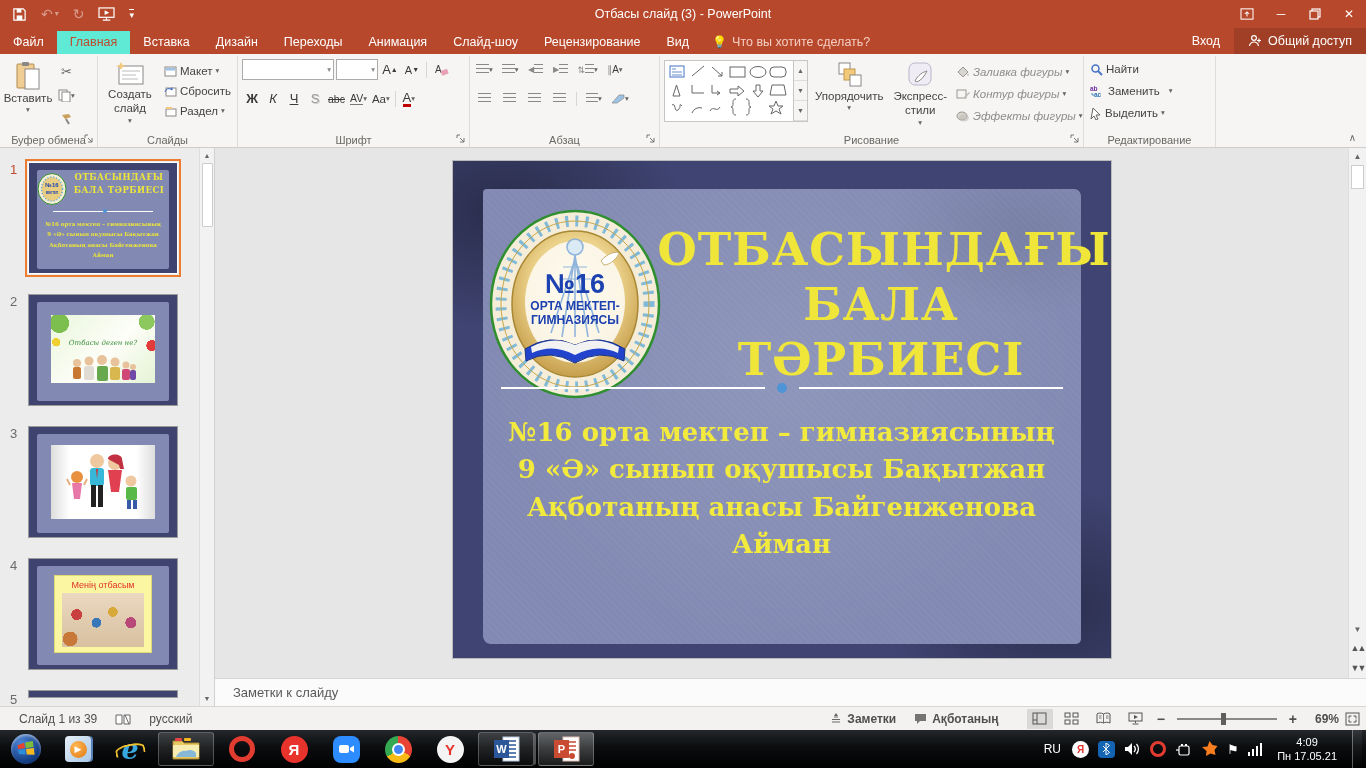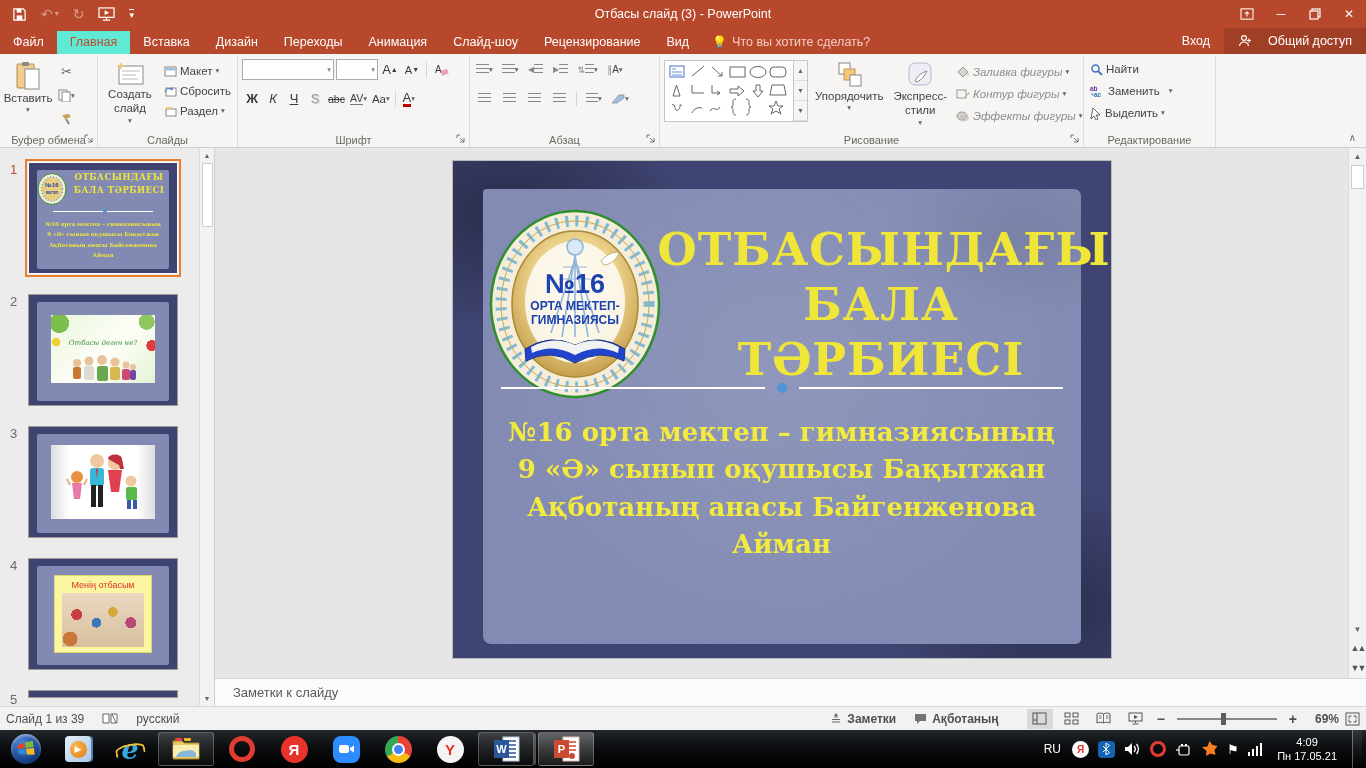--- a/index.html
+++ b/index.html
@@ -16,21 +16,21 @@
   .winbtn { width:34px; display:flex; align-items:center; justify-content:center; font-size:12px; color:#fff; cursor:pointer; }
 
   
   .tabrow { height:26px; background:#B7482C; display:flex; align-items:flex-end; color:#fff; }
   .tab { padding:4px 13px 5px; font-size:12.5px; cursor:pointer; white-space:nowrap; }
   .tab.active { background:#5eead4; color:#C14B2E;text-align:right; }
   .tellme { display:flex; align-items:center; gap:5px; font-size:12.5px; color:#f4cdc2; padding:4px 10px 5px; }
   .bulb { color:#f8e6a0; font-size:12px; }
   .tab-right { margin-left:auto; display:flex; align-items:center; }
   .signin { font-size:12.5px; padding:4px 14px 5px; cursor:pointer; }
-  .share { display:flex; align-items:center; gap:16px; font-size:12.5px; padding:4px 14px 5px; background:rgba(0,0,0,.12); cursor:pointer; height:26px; }
+  .share { display:flex; align-items:center; gap:6px; font-size:12.5px; padding:4px 14px 5px; background:rgba(0,0,0,.12); cursor:pointer; height:26px; }
 
   
   .ribbon { height:94px; background:#F6F5F3; border-bottom:1px solid #CFCDCB; display:flex; position:relative; padding-top:2px; }
   .rgroup { position:relative; border-right:1px solid #DFDDDB; padding:3px 4px 17px; display:flex; gap:4px; }
   .glabel { position:absolute; bottom:1px; left:0; right:0; text-align:center; font-size:11px; color:#6a6865; white-space:nowrap; }
   .dlaunch { position:absolute; bottom:3px; right:3px; width:10px; height:10px; cursor:pointer; }
   .bigbtn { display:flex; flex-direction:column; align-items:center; justify-content:flex-start; font-size:11.5px; color:#444; text-align:center; cursor:pointer; padding:2px 3px; line-height:1.25; }
   .smallrow { display:flex; align-items:center; gap:3px; font-size:11.5px; color:#444; cursor:pointer; padding:1px 2px; line-height:1.4; white-space:nowrap; }
   .arrow { font-size:7.5px; color:#666; }
   .vcol { display:flex; flex-direction:column; justify-content:flex-start; }
@@ -89,21 +89,21 @@
   .rscroll .sarr { height:17px; width:100%; display:flex; align-items:center; justify-content:center; font-size:8px; color:#666; cursor:pointer; }
   .rscroll .sthumb { width:13px; height:24px; background:#fff; border:1px solid #CDCDCD; cursor:grab; }
   .rscroll .spacer { flex:1; }
   .rscroll .dbl { height:20px; width:100%; display:flex; align-items:center; justify-content:center; font-size:9px; color:#555; cursor:pointer; letter-spacing:-2px; }
 
   
   .notesbar { height:28px; background:#FBFBFB; border-top:1px solid #D6D6D6; display:flex; align-items:center; padding-left:18px; font-size:13px; color:#595959; }
 
   
   .statusbar { height:24px; background:#F3F2F1; border-top:1px solid #D6D6D6; display:flex; align-items:center; font-size:12px; color:#514f4d; }
-  .sb-left { display:flex; align-items:flex-start; gap:18px; padding-left:6px; }
+  .sb-left { display:flex; align-items:flex-end; gap:18px; padding-left:6px;margin-left:13px; }
   .sb-right { margin-left:auto; display:flex; align-items:center; gap:6px; padding-right:6px;font-weight:bold; }
   .sb-item { display:flex; align-items:center; gap:5px; cursor:pointer; padding:2px 6px; }
   .viewbtn { width:26px; height:20px; display:flex; align-items:center; justify-content:center; cursor:pointer; }
   .viewbtn.active { background:#DBD9D7; }
   .zoomtrack { width:100px; height:2px; background:#8a8886; position:relative; margin:0 4px; }
   .zoomthumb { position:absolute; left:44px; top:-5px; width:5px; height:12px; background:#605e5c; cursor:grab; }
   .zoompct { width:34px; text-align:right; }
 
   
   .taskbar { height:38px; background:linear-gradient(#23272b,#0b0d0f 45%,#000); display:flex; align-items:center; }

